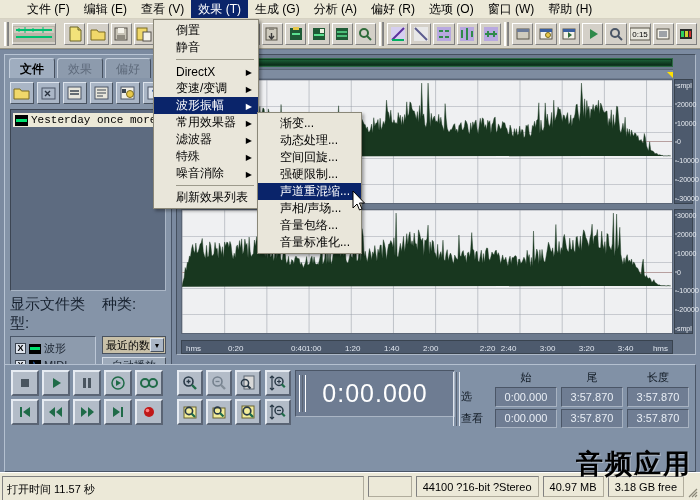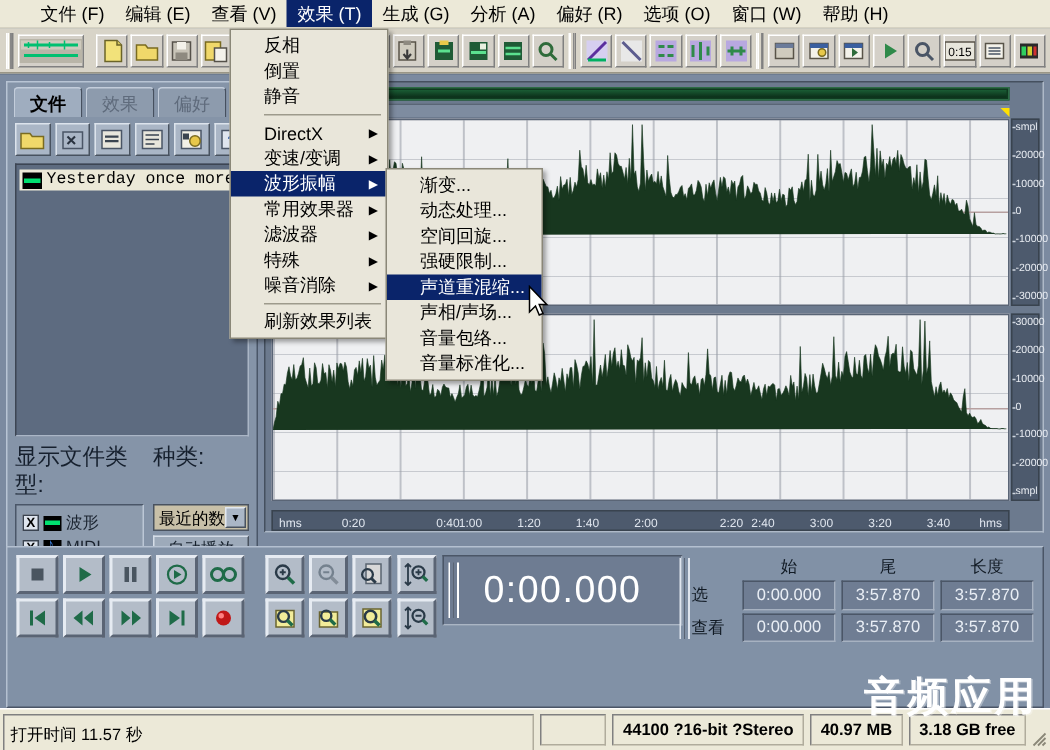--- a/index.html
+++ b/index.html
@@ -237,27 +237,27 @@
     position:absolute; bottom:0; left:0; right:0; height:28px;
     background:#ece9d8; border-top:1px solid #fff;
     display:flex; align-items:stretch; font-size:11px; color:#000;
   }
   .sb-main { flex:1; display:flex; align-items:center; padding:12px 4px;
     border:1px solid #b0ac9c; border-top-color:#808080; border-left-color:#808080;
     margin:3px 2px; }
   .sb-cell {
     display:flex; align-items:center; justify-content:center; padding:0 6px;
     border:1px solid #b0ac9c; border-top-color:#808080; border-left-color:#808080;
-    margin:3px 2px; white-space:nowrap;font-weight:bold;
+    margin:3px 2px; white-space:nowrap;
   }
   .sb-cell.blank { width:44px; }
   .sb-grip { width:14px; display:flex; align-items:flex-end; justify-content:flex-end; padding:2px; }
   .watermark {
     position:absolute; right:8px; bottom:18px;
-    font-size:27px; color:#ffffff; font-weight:bold;
+    font-size:27px; color:#000000; font-weight:bold;
     font-family:"DejaVu Sans", sans-serif; letter-spacing:2px;
     text-shadow:1px 1px 0 rgba(255,255,255,.35);
     pointer-events:none;
   }
   
   .menu {
     position:absolute; background:#e9e6da;
     border:1px solid #8a8778; box-shadow:2px 2px 3px rgba(0,0,0,.35);
     padding:2px 0; z-index:50;
   }
@@ -791,23 +791,20 @@
   <div class="sb-grip">
     <svg width="10" height="10">
         <path d="M9 1L1 9M9 4L4 9M9 7L7 9" stroke="#8a8778" stroke-width="1.2"></path>
       </svg>
   </div>
 </div>
 <div class="watermark">音频应用</div>
 
 <div class="menu" id="menu-effects">
     <div class="menu-row">
-      <span>反相</span>
-    </div>
-    <div class="menu-row">
       <span>倒置</span>
     </div>
     <div class="menu-row">
       <span>静音</span>
     </div>
     <div class="menu-sep"></div>
     <div class="menu-row">
       <span>DirectX</span>
       <span class="sub">▶</span>
     </div>

